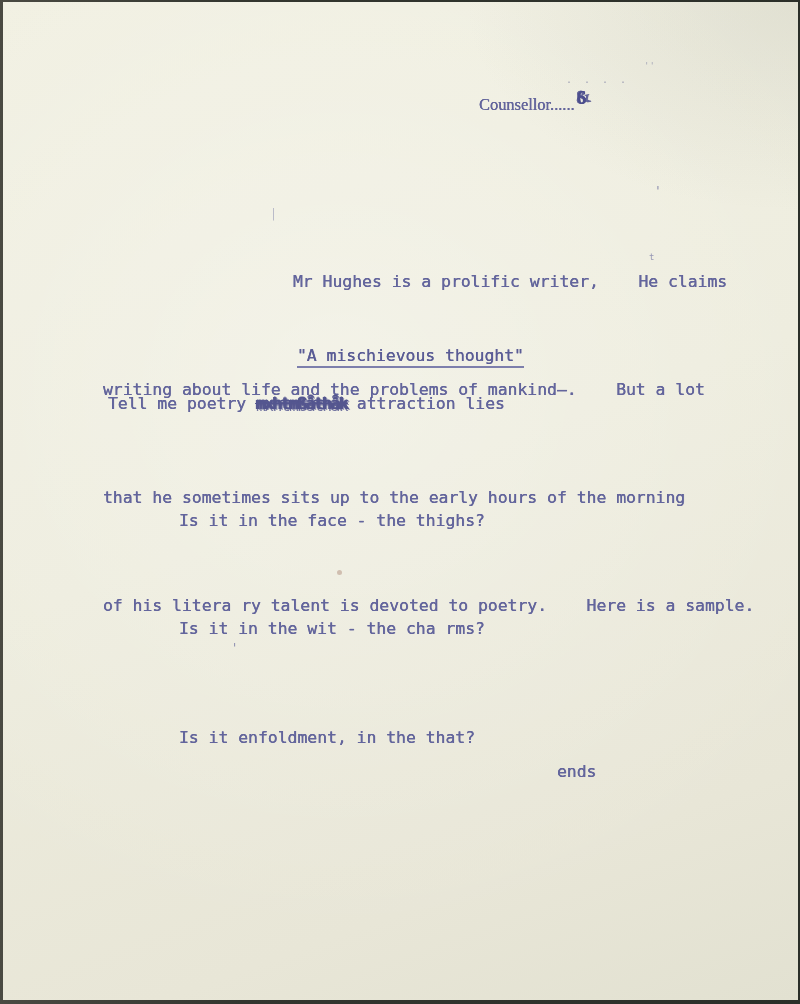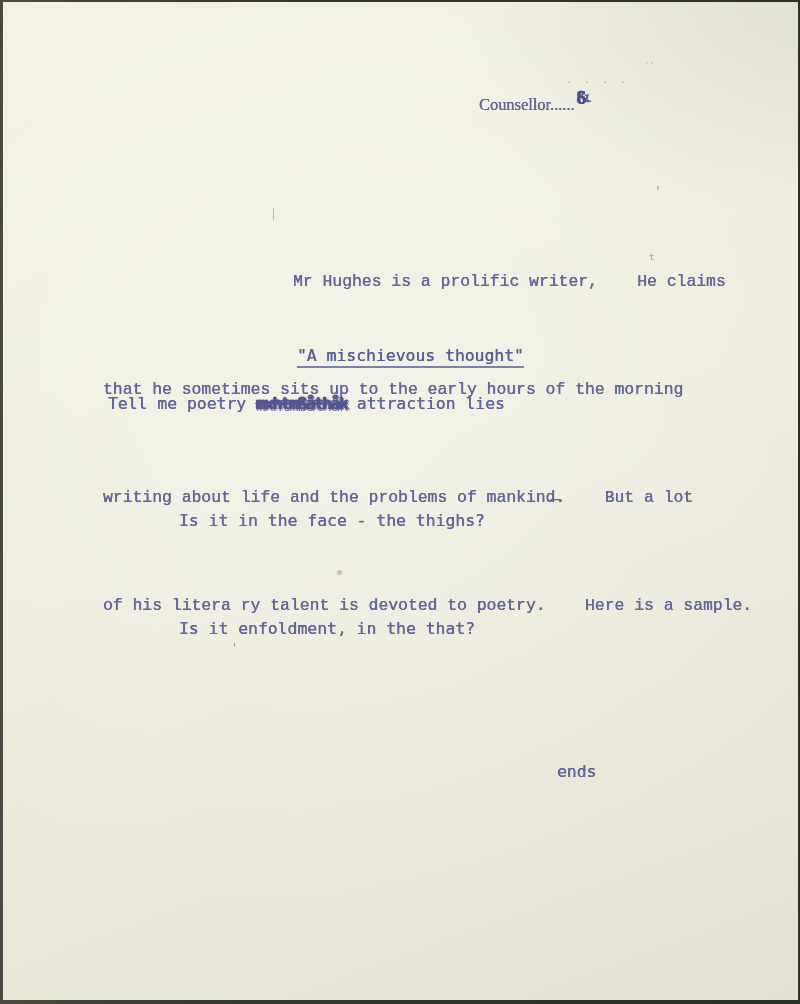--- a/index.html
+++ b/index.html
@@ -24,21 +24,21 @@
     font-size: 16.4px;
     text-shadow: 0 0 0.5px rgba(78,80,140,0.9), 0.4px 0.4px 0 rgba(78,80,140,0.30);
     white-space: pre;
   }
   .hdr { position: absolute; top: 88px; left: 476px; font-family: Liberation Serif, serif; }
   .overstrike { position: relative; display: inline-block; width: 24px; height: 20px; vertical-align: baseline; }
   .overstrike span { position: absolute; font-weight: bold; font-size: 19px; color: #4c4e8e; }
   .overstrike .g-a { left: 2px; top: -3px; }
   .overstrike .g-b { left: 0px; top: -4px; transform: rotate(-12deg); opacity: 0.85; }
   .para { position: absolute; top: 190px; left: 100px; line-height: 36px; text-indent: 190px; }
-  .para .line { text-indent: 0; font-family: Liberation Mono, monospace; }
+  .para .line { text-indent: 0; }
   .para .line:first-child { text-indent: 190px; }
   .doc-title {
     position: absolute; top: 344px; left: 294px;
     border-bottom: 2px solid rgba(86,88,152,0.75);
     padding-bottom: 1px;
     color: #5a5c96;
   }
   .poem-open { position: absolute; top: 392px; left: 105px; }
   .redacted {
     display: inline-block;
@@ -66,31 +66,32 @@
 </head>
 <body>
 
 <div class="photo">
   <div class="paper">
 
     <div class="ink hdr"><span>Counsellor......</span><span class="overstrike"><span class="g-a">6</span><span class="g-b">&amp;</span></span></div>
 
     <div class="ink para">
       <div class="line">Mr Hughes is a prolific writer,    He claims</div>
+      <div class="line">writing about life and the problems of mankind̶.    But a lot</div>
       <div class="line">that he sometimes sits up to the early hours of the morning</div>
-      <div class="line">writing about life and the problems of mankind̶.    But a lot</div>
       <div class="line">of his litera ry talent is devoted to poetry.    Here is a sample.</div>
     </div>
 
     <div class="ink doc-title">"A mischievous thought"</div>
 
     <div class="ink poem-open"><span>Tell me poetry </span><span class="redacted">mxhtmßåthåk</span><span> attraction lies</span></div>
 
     <div class="ink poem-body">
       <div>Is it in the face - the thighs?</div>
+      <div>Is it in the wit - the cha rms?</div>
       <div>Is it enfoldment, in the that?</div>
       
       
       
     </div>
 
     <div class="ink closing">ends</div>
 
     <span class="art art-dots">. . . .</span>
     <span class="art art-tick-tr">''</span>

